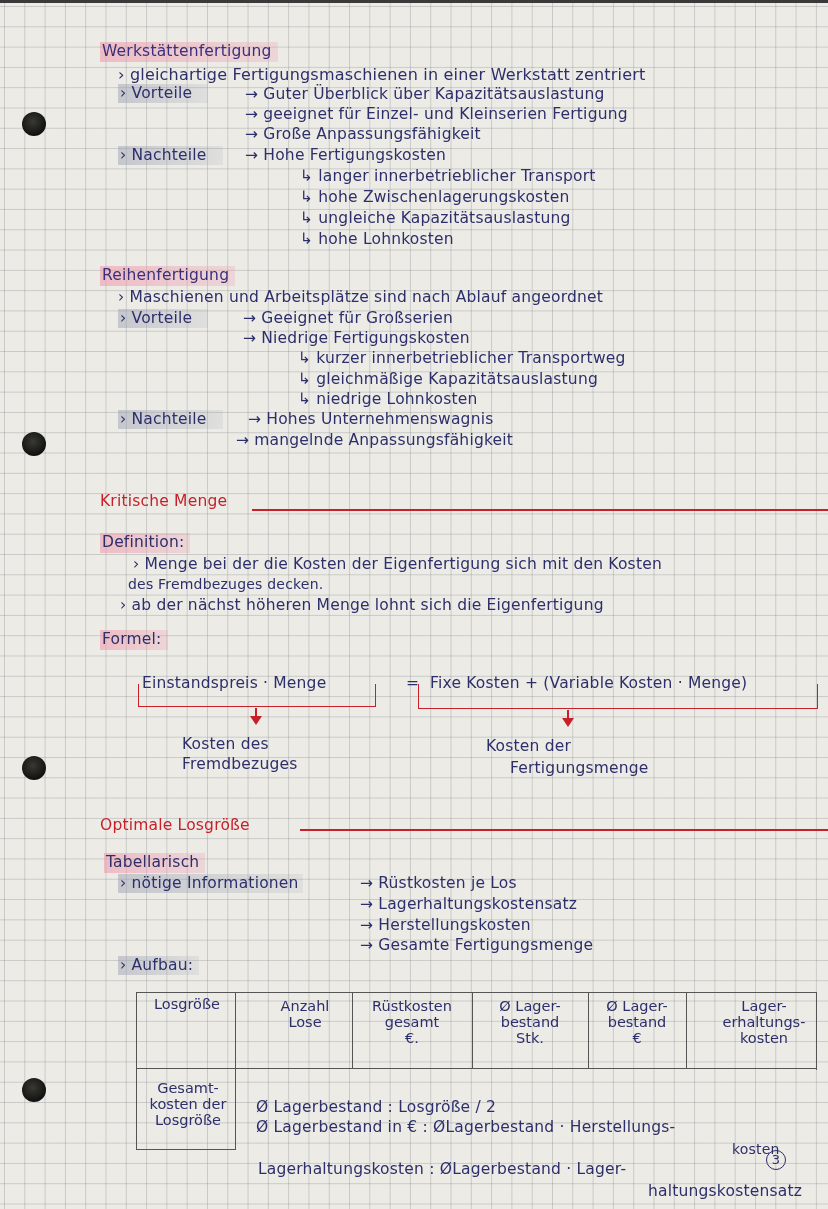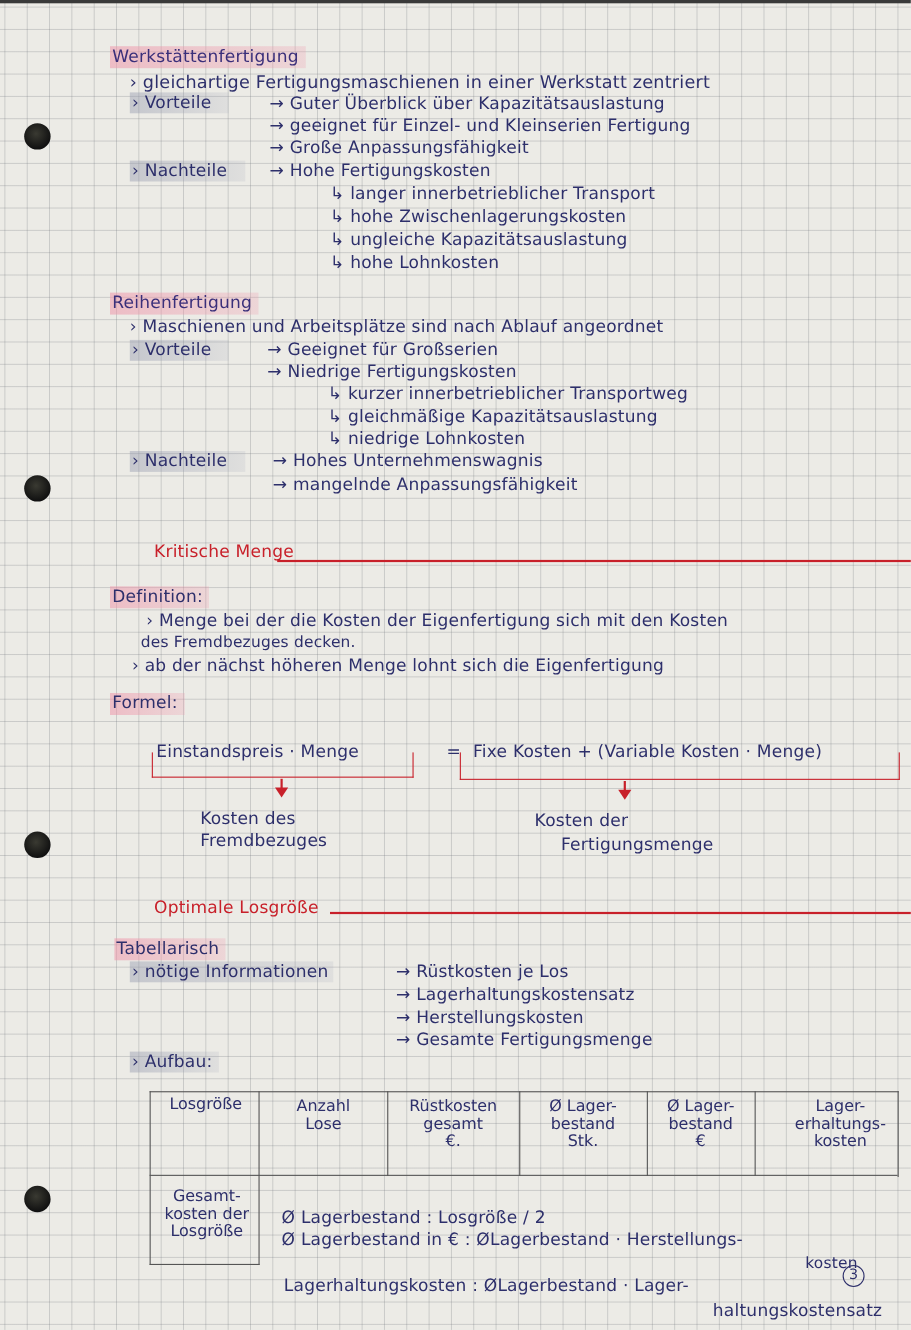--- a/index.html
+++ b/index.html
@@ -14,21 +14,21 @@
       font-family: "DejaVu Sans", sans-serif;
       color: #2d2f6b;
     }
     .top-edge { position: absolute; left: 0; top: 0; width: 828px; height: 3px; background: #3a3a3a; }
     .hole { position: absolute; left: 22px; width: 24px; height: 24px; border-radius: 50%;
             background: radial-gradient(circle at 45% 40%, #3a3a32, #111 70%); }
     .t { position: absolute; white-space: nowrap; font-size: 15.5px; letter-spacing: 0.2px; line-height: 1; }
     .heading { color: #3a2f7a; }
     .hl-pink { background: linear-gradient(to right, rgba(238,150,170,0.55), rgba(238,150,170,0.25)); padding: 0 6px 2px 2px; }
     .hl-grey { background: linear-gradient(to right, rgba(150,155,175,0.45), rgba(150,155,175,0.15)); padding: 0 16px 1px 2px; }
-    .red { color: #c8202a; margin-left: 40px; }
+    .red { color: #c8202a; }
     .red-line { position: absolute; height: 1.5px; background: #c8202a; }
     .bracket { position: absolute; border: 1.6px solid #c8202a; border-top: none; }
     .arrow-stem { position: absolute; width: 2px; background: #c8202a; }
     .arrow-head { position: absolute; width: 0; height: 0; border-left: 6px solid transparent; border-right: 6px solid transparent; border-top: 9px solid #c8202a; }
     .tbl { position: absolute; border: 1.2px solid #555; }
     .vline { position: absolute; width: 1.2px; background: #555; }
     .hline { position: absolute; height: 1.2px; background: #555; }
     .cell { position: absolute; font-size: 14.5px; line-height: 16px; text-align: center; white-space: pre-line; }
     .cell.left { text-align: center; }
     .circle3 { position: absolute; width: 18px; height: 18px; border: 1.8px solid #2d2f6b; border-radius: 50%;
@@ -73,21 +73,21 @@
 </div>
 <div class="t" style="left:243px;top:311px;">→ Geeignet für Großserien</div>
 <div class="t" style="left:243px;top:331px;">→ Niedrige Fertigungskosten</div>
 <div class="t" style="left:298px;top:351px;">↳ kurzer innerbetrieblicher Transportweg</div>
 <div class="t" style="left:298px;top:372px;">↳ gleichmäßige Kapazitätsauslastung</div>
 <div class="t" style="left:298px;top:392px;">↳ niedrige Lohnkosten</div>
 <div class="t" style="left:118px;top:412px;">
   <span class="hl-grey">› Nachteile</span>
 </div>
 <div class="t" style="left:248px;top:412px;">→ Hohes Unternehmenswagnis</div>
-<div class="t" style="left:248px;top:433px;">→ mangelnde Anpassungsfähigkeit</div>
+<div class="t" style="left:236px;top:433px;">→ mangelnde Anpassungsfähigkeit</div>
 
 <div class="t red" style="left:100px;top:494px;">Kritische Menge</div>
 <div class="red-line" style="left:252px;top:509px;width:576px;"></div>
 
 <div class="t" style="left:100px;top:535px;">
   <span class="hl-pink">Definition:</span>
 </div>
 <div class="t" style="left:133px;top:557px;">› Menge bei der die Kosten der Eigenfertigung sich mit den Kosten</div>
 <div class="t" style="left:128px;top:577px;font-size:14px;">des Fremdbezuges decken.</div>
 <div class="t" style="left:120px;top:598px;">› ab der nächst höheren Menge lohnt sich die Eigenfertigung</div>
@@ -133,21 +133,21 @@
 <div class="vline" style="left:136px;top:992px;height:158px;"></div>
 <div class="hline" style="left:136px;top:1068px;width:680px;"></div>
 <div class="vline" style="left:235px;top:992px;height:158px;"></div>
 <div class="hline" style="left:136px;top:1149px;width:100px;"></div>
 <div class="vline" style="left:352px;top:992px;height:77px;"></div>
 <div class="vline" style="left:472px;top:992px;height:77px;"></div>
 <div class="vline" style="left:588px;top:992px;height:77px;"></div>
 <div class="vline" style="left:686px;top:992px;height:77px;"></div>
 
 <div class="cell left" style="left:140px;top:996px;width:94px;">Losgröße</div>
-<div class="cell" style="left:240px;top:998px;width:108px;">Anzahl
+<div class="cell" style="left:251px;top:998px;width:108px;">Anzahl
 Lose</div>
 <div class="cell" style="left:354px;top:998px;width:116px;">Rüstkosten
 gesamt
 €.</div>
 <div class="cell" style="left:474px;top:998px;width:112px;">Ø Lager-
 bestand
 Stk.</div>
 <div class="cell" style="left:590px;top:998px;width:94px;">Ø Lager-
 bestand
 €</div>

